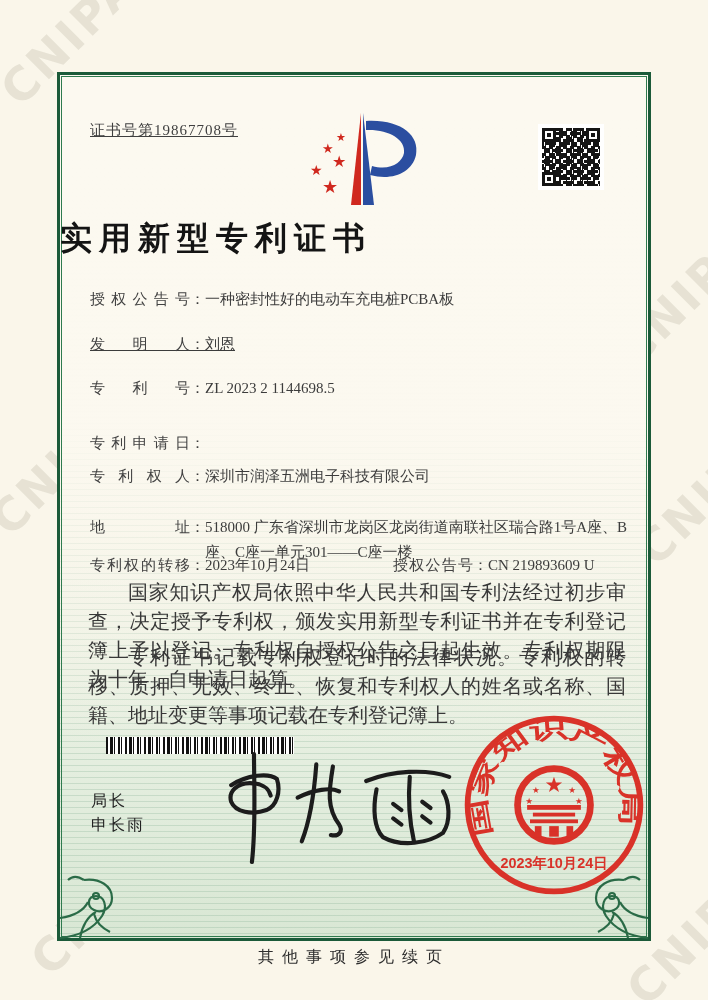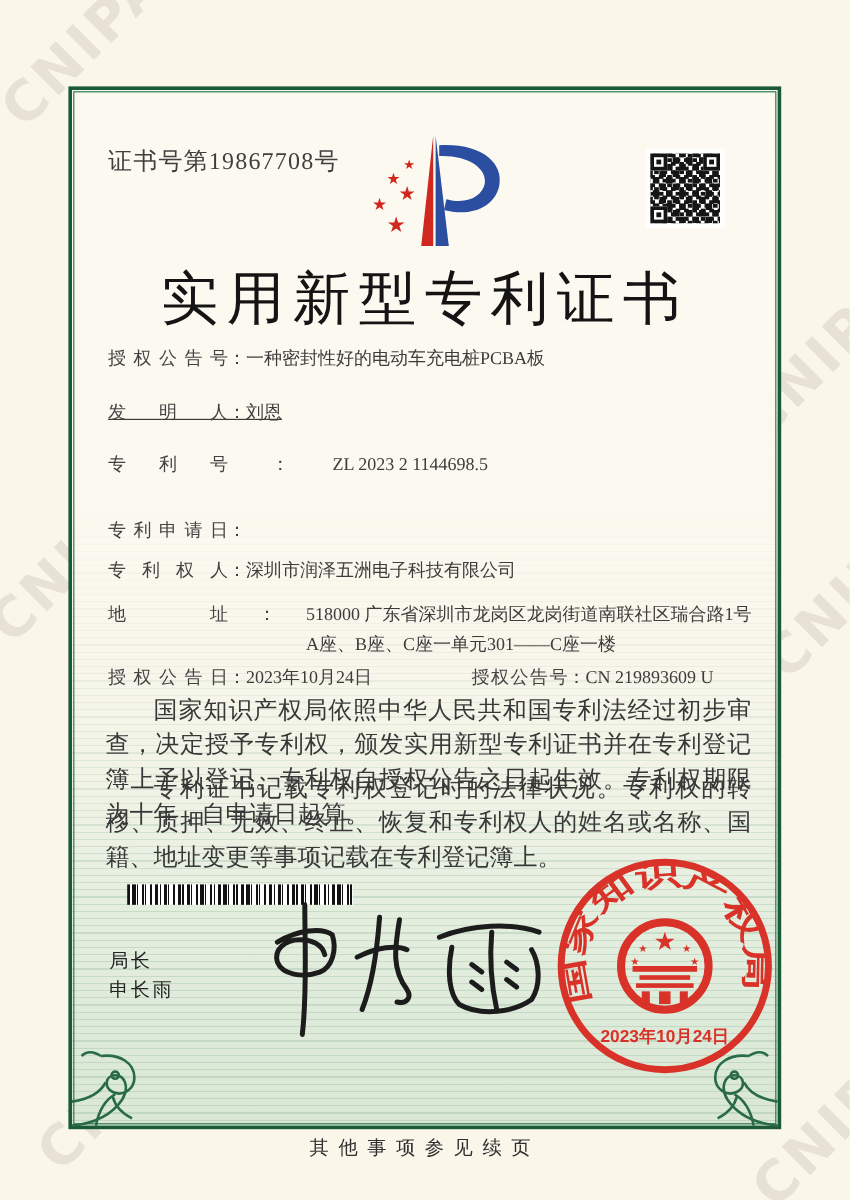--- a/index.html
+++ b/index.html
@@ -6,39 +6,39 @@
   body{background:#faf6ea;font-family:"Liberation Serif","DejaVu Serif",serif;position:relative;}
   .wm{position:absolute;font-family:"DejaVu Sans",sans-serif;font-weight:bold;font-size:46px;
       letter-spacing:3px;color:rgba(134,128,108,0.17);transform:rotate(-45deg);white-space:nowrap;z-index:0;}
   .panel{position:absolute;left:57px;top:72px;width:594px;height:869px;box-sizing:border-box;
       border:3px solid #1b5a39;z-index:1;
       background-image:
         linear-gradient(180deg,#fcf9f0 0%,rgba(252,249,240,0.97) 40%,rgba(252,249,240,0.45) 60%,rgba(252,249,240,0) 78%),
         repeating-linear-gradient(180deg,rgba(118,166,136,0.25) 0 1px,rgba(118,166,136,0) 1px 6px),
         linear-gradient(180deg,#fbf8ee 0%,#f5f3e6 52%,#e4eedf 80%,#d9e7d4 100%);}
   .panel-line{position:absolute;inset:1px;border:1px solid #2e7a4e;pointer-events:none;}
-  .cert-no{position:absolute;left:30px;top:46px;font-size:20px;color:#3f3f3f;letter-spacing:1px;}
+  .cert-no{position:absolute;left:30px;top:46px;font-size:15px;color:#3f3f3f;letter-spacing:1px;text-decoration:underline;}
   .logo{position:absolute;left:228px;top:34px;width:150px;height:100px;}
   .qr{position:absolute;left:478px;top:49px;width:66px;height:66px;background:#fff;}
   .qr-mod{position:absolute;inset:4px;
       background-image:
         repeating-conic-gradient(#151515 0% 25%,transparent 0% 50%),
         repeating-conic-gradient(#151515 0% 25%,transparent 0% 50%);
       background-size:7px 7px,11px 11px;background-position:0 0,2px 3px;}
   .finder{position:absolute;width:14px;height:14px;border:3px solid #151515;background:#fff;box-sizing:border-box;}
   .finder::after{content:"";position:absolute;inset:2px;background:#151515;}
   .f-tl{left:4px;top:4px;} .f-tr{right:4px;top:4px;} .f-bl{left:4px;bottom:4px;}
-  .title{position:absolute;left:0;top:142px;width:100%;text-align:center;font-size:48px;font-weight:normal;
+  .title{position:absolute;left:0;top:142px;width:100%;text-align:left;font-size:32px;font-weight:bold;
       color:#141414;letter-spacing:7px;}
   .row{position:absolute;left:30px;width:540px;display:flex;font-size:15px;color:#3c3c3c;line-height:25px;}
   .row .lab{display:inline-block;width:100px;text-align:justify;text-align-last:justify;flex:0 0 100px;color:#424242;}
   .row .col{flex:0 0 auto;}
   .row .val{flex:1 1 auto;}
-  .r1{top:212px;} .r2{top:257px;text-decoration:underline;} .r3{top:301px;gap:36px;} .r4{top:356px;} .r5{top:389px;}
-  .r6{top:426px;gap:25px;} .r7{top:478px;}
+  .r1{top:212px;} .r2{top:257px;text-decoration:underline;} .r3{top:301px;} .r4{top:356px;} .r5{top:389px;}
+  .r6{top:440px;} .r7{top:478px;}
   .grp2{position:absolute;left:303px;top:0;display:flex;}
   .grp2 .lab{width:80px;flex:0 0 80px;}
   .para{position:absolute;left:28px;width:538px;font-size:20px;color:#383838;line-height:29px;
       text-indent:2em;text-align:justify;}
   .p1{top:503px;} .p2{top:568px;}
   .barcode{position:absolute;left:46px;top:662px;width:188px;height:17px;
       background:repeating-linear-gradient(90deg,#111 0 2px,#fff 2px 4px,#111 4px 7px,#fff 7px 8px,#111 8px 9px,#fff 9px 12px,#111 12px 14px,#fff 14px 15px,#111 15px 16px,#fff 16px 19px);}
   .director{position:absolute;left:31px;top:716px;font-size:16px;color:#222;letter-spacing:2px;}
   .director-name{position:absolute;left:31px;top:740px;font-size:16px;color:#222;letter-spacing:2px;}
   .signature{position:absolute;left:140px;top:668px;width:270px;height:130px;}
@@ -113,21 +113,21 @@
     <span class="lab">专利权人</span>
       <span class="col">：</span>
       <span class="val">深圳市润泽五洲电子科技有限公司</span>
   </div>
   <div class="row r6">
     <span class="lab">地址</span>
       <span class="col">：</span>
       <span class="val">518000 广东省深圳市龙岗区龙岗街道南联社区瑞合路1号A座、B座、C座一单元301——C座一楼</span>
   </div>
   <div class="row r7">
-    <span class="lab">授权公告日</span>
+    <span class="lab">专利权的转移</span>
       <span class="col">：</span>
     <span class="val">2023年10月24日</span>
     <span class="grp2">
       <span class="lab">授权公告号</span>
         <span class="col">：</span>
         <span class="val">CN 219893609 U</span>
     </span>
   </div>
 
   <div class="para p1">国家知识产权局依照中华人民共和国专利法经过初步审查，决定授予专利权，颁发实用新型专利证书并在专利登记簿上予以登记。专利权自授权公告之日起生效。专利权期限为十年，自申请日起算。</div>

